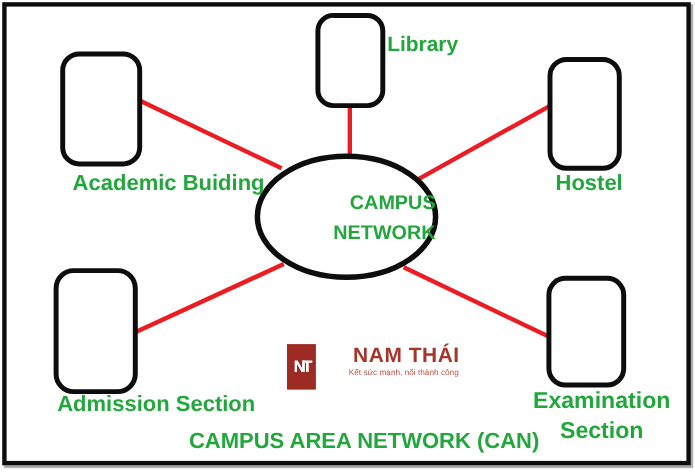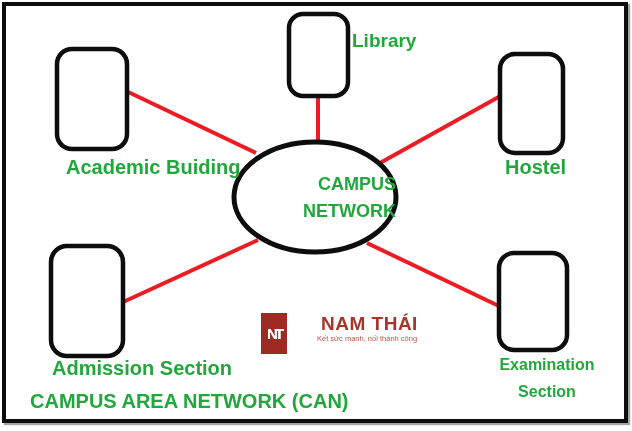--- a/index.html
+++ b/index.html
@@ -42,31 +42,31 @@
     font-weight: bold;
     white-space: nowrap;
     letter-spacing: 0px;
   }
   .lbl-library     { left: 352px; top: 30px;  font-size: 19px; }
   .lbl-academic    { left: 23px;  top: 156px; font-size: 20px; margin-left: 43px; }
   .lbl-hostel      { left: 505px; top: 156px; font-size: 20px; }
   .lbl-admission   { left: 16px;  top: 357px; font-size: 20px; margin-left: 36px; }
   .lbl-examination {
     left: 479px; top: 351px; width: 136px;
-    font-size: 16px; line-height: 27px;
+    font-size: 21px; line-height: 27px;
     text-align: center; white-space: normal;
   }
   .lbl-center {
     left: 234px; top: 171px; width: 162px;
     font-size: 18px; line-height: 27px;
     text-align: right; white-space: normal;
   }
   .lbl-title {
     left: 0; top: 390px; width: 632px;
-    font-size: 20px; text-align: left;
+    font-size: 20px; text-align: center;
     padding-left: 30px; box-sizing: border-box;
   }
   .watermark {
     position: absolute;
     left: 261px; top: 313px;
     z-index: 2;
     display: flex;
     align-items: flex-start;
     gap: 2px;
   }

